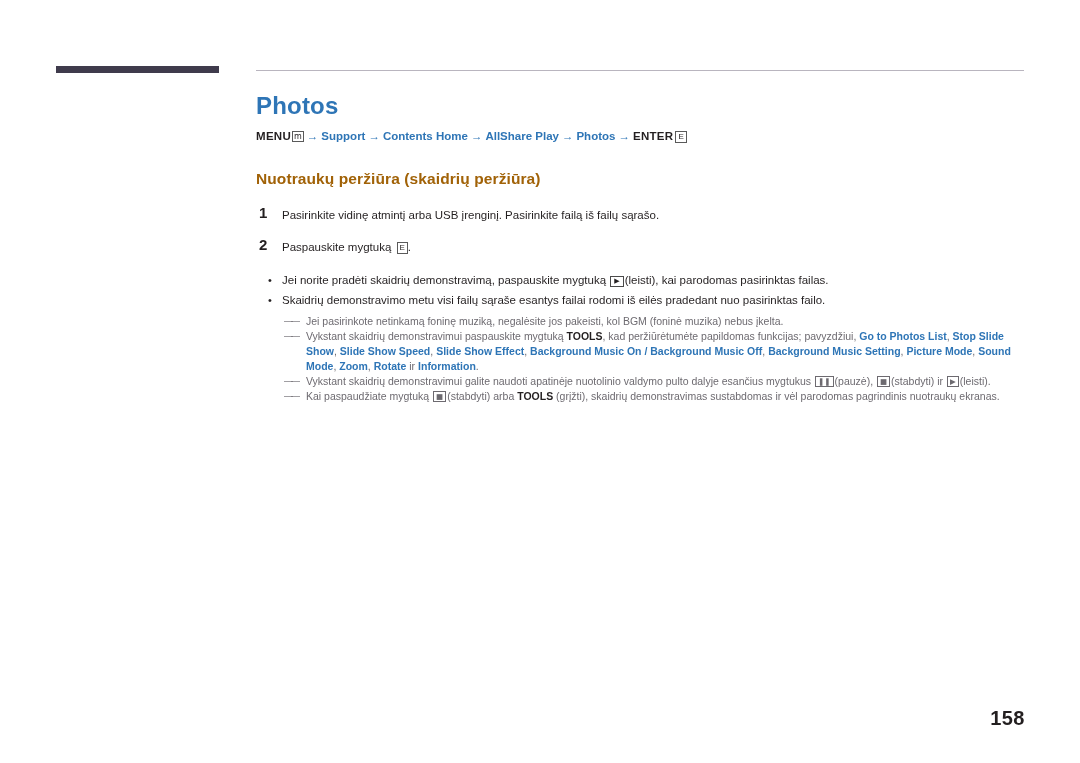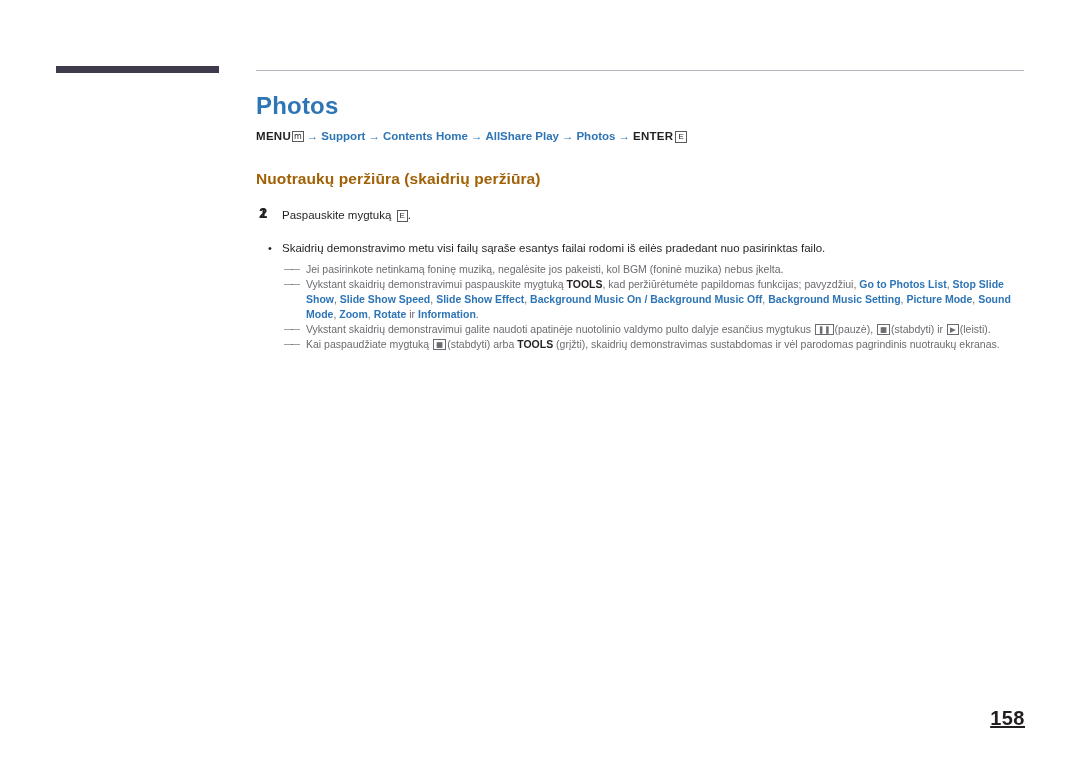--- a/index.html
+++ b/index.html
@@ -188,21 +188,20 @@
     color: #231f20;
   }
   .page-number {
     position: absolute;
     right: 55px;
     bottom: 33px;
     font-size: 20px;
     font-weight: bold;
     color: #231f20;
     letter-spacing: 0.5px;
-    text-decoration: underline;
   }
 </style>
 </head>
 <body>
 
 <div class="page">
 
   <div class="bar-left"></div>
   <div class="bar-right"></div>
 
@@ -212,29 +211,33 @@
 
     <div class="menu-path">
       <span class="mword">MENU</span><span class="keybox">m</span><span class="arrow">→</span><span class="blue">Support</span><span class="arrow">→</span><span class="blue">Contents Home</span><span class="arrow">→</span><span class="blue">AllShare Play</span><span class="arrow">→</span><span class="blue">Photos</span><span class="arrow">→</span><span class="mword">ENTER</span><span class="enterkey">E</span>
     </div>
 
     <h2 class="subtitle">Nuotraukų peržiūra (skaidrių peržiūra)</h2>
 
     <ol class="steps">
       <li>
         <span class="num">1</span>
+        <span>Pasirinkite vidinę atmintį arba USB įrenginį. Pasirinkite failą iš failų sąrašo.</span>
       </li>
       <li>
         <span class="num">2</span>
         <span>Paspauskite mygtuką </span><span class="enterkey">E</span><span>.</span>
       </li>
     </ol>
 
     <ul class="bullets">
       <li class="bullet">
+        <span>Jei norite pradėti skaidrių demonstravimą, paspauskite mygtuką </span><span class="icon-play">▶</span><span>(leisti), kai parodomas pasirinktas failas.</span>
+      </li>
+      <li class="bullet">
         <span>Skaidrių demonstravimo metu visi failų sąraše esantys failai rodomi iš eilės pradedant nuo pasirinktas failo.</span>
       </li>
     </ul>
 
     <ul class="dashes">
 
       <li class="dash">
         <span>Jei pasirinkote netinkamą foninę muziką, negalėsite jos pakeisti, kol BGM (foninė muzika) nebus įkelta.</span>
       </li>
 

